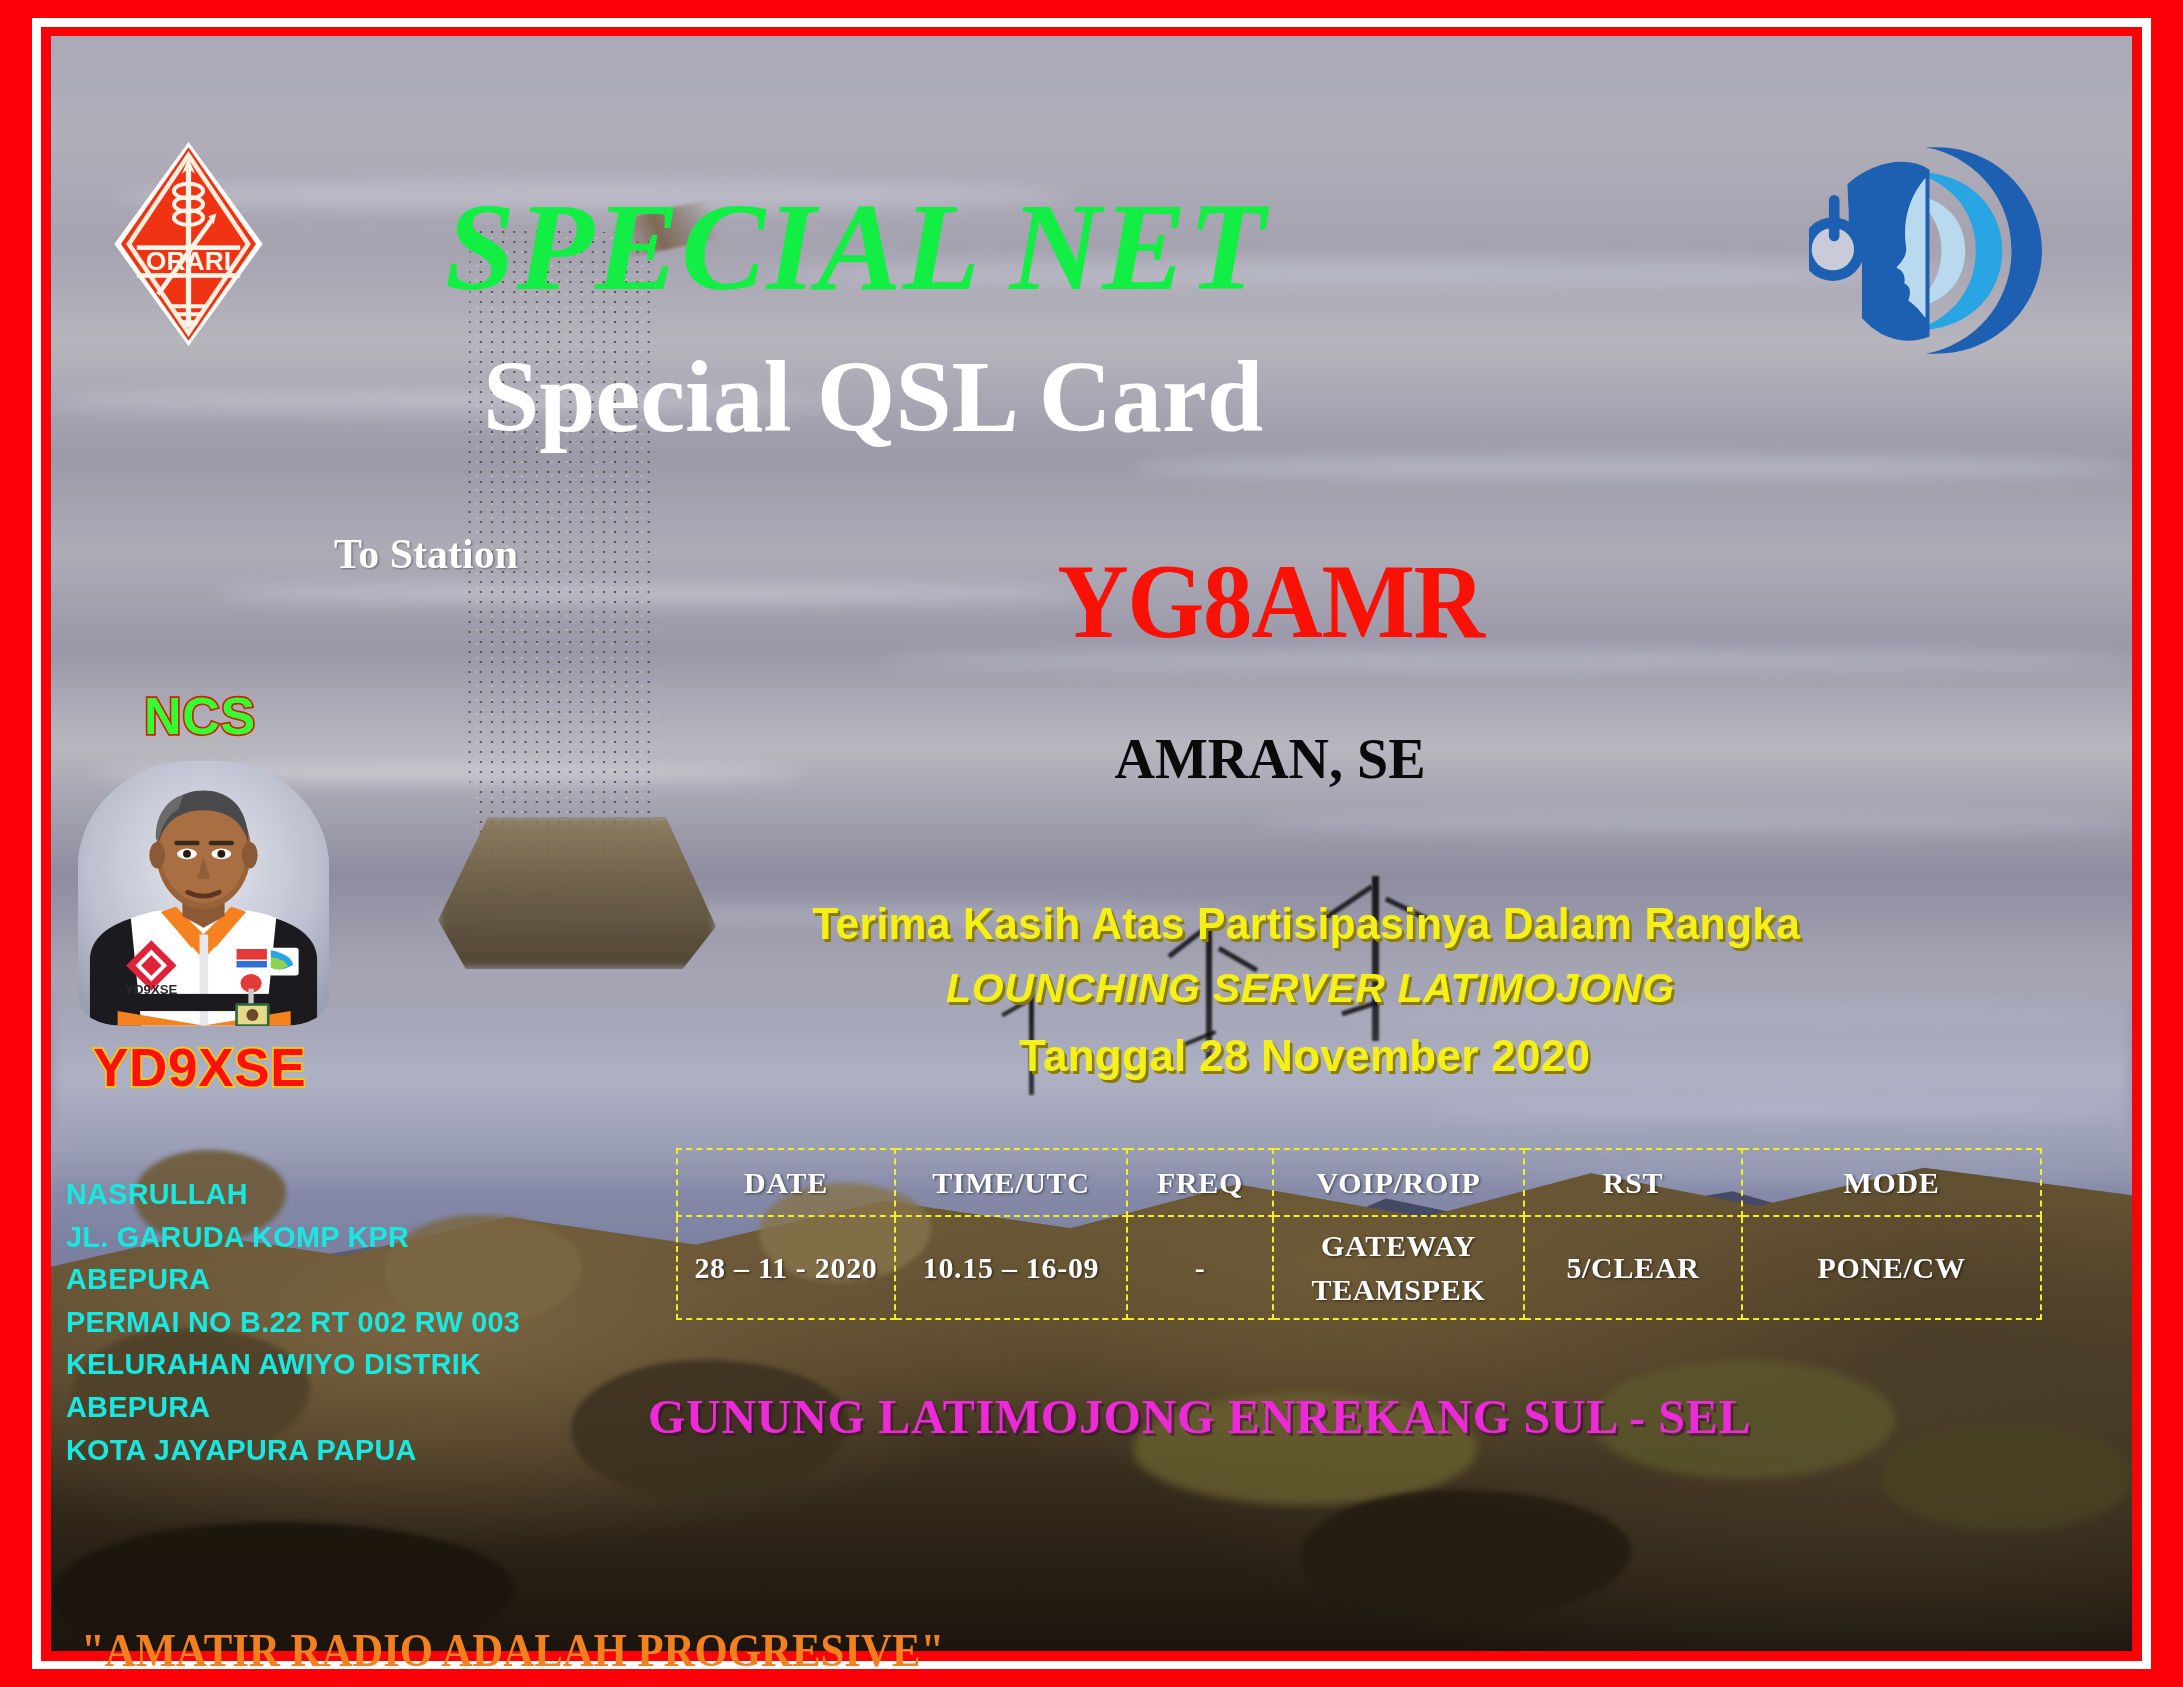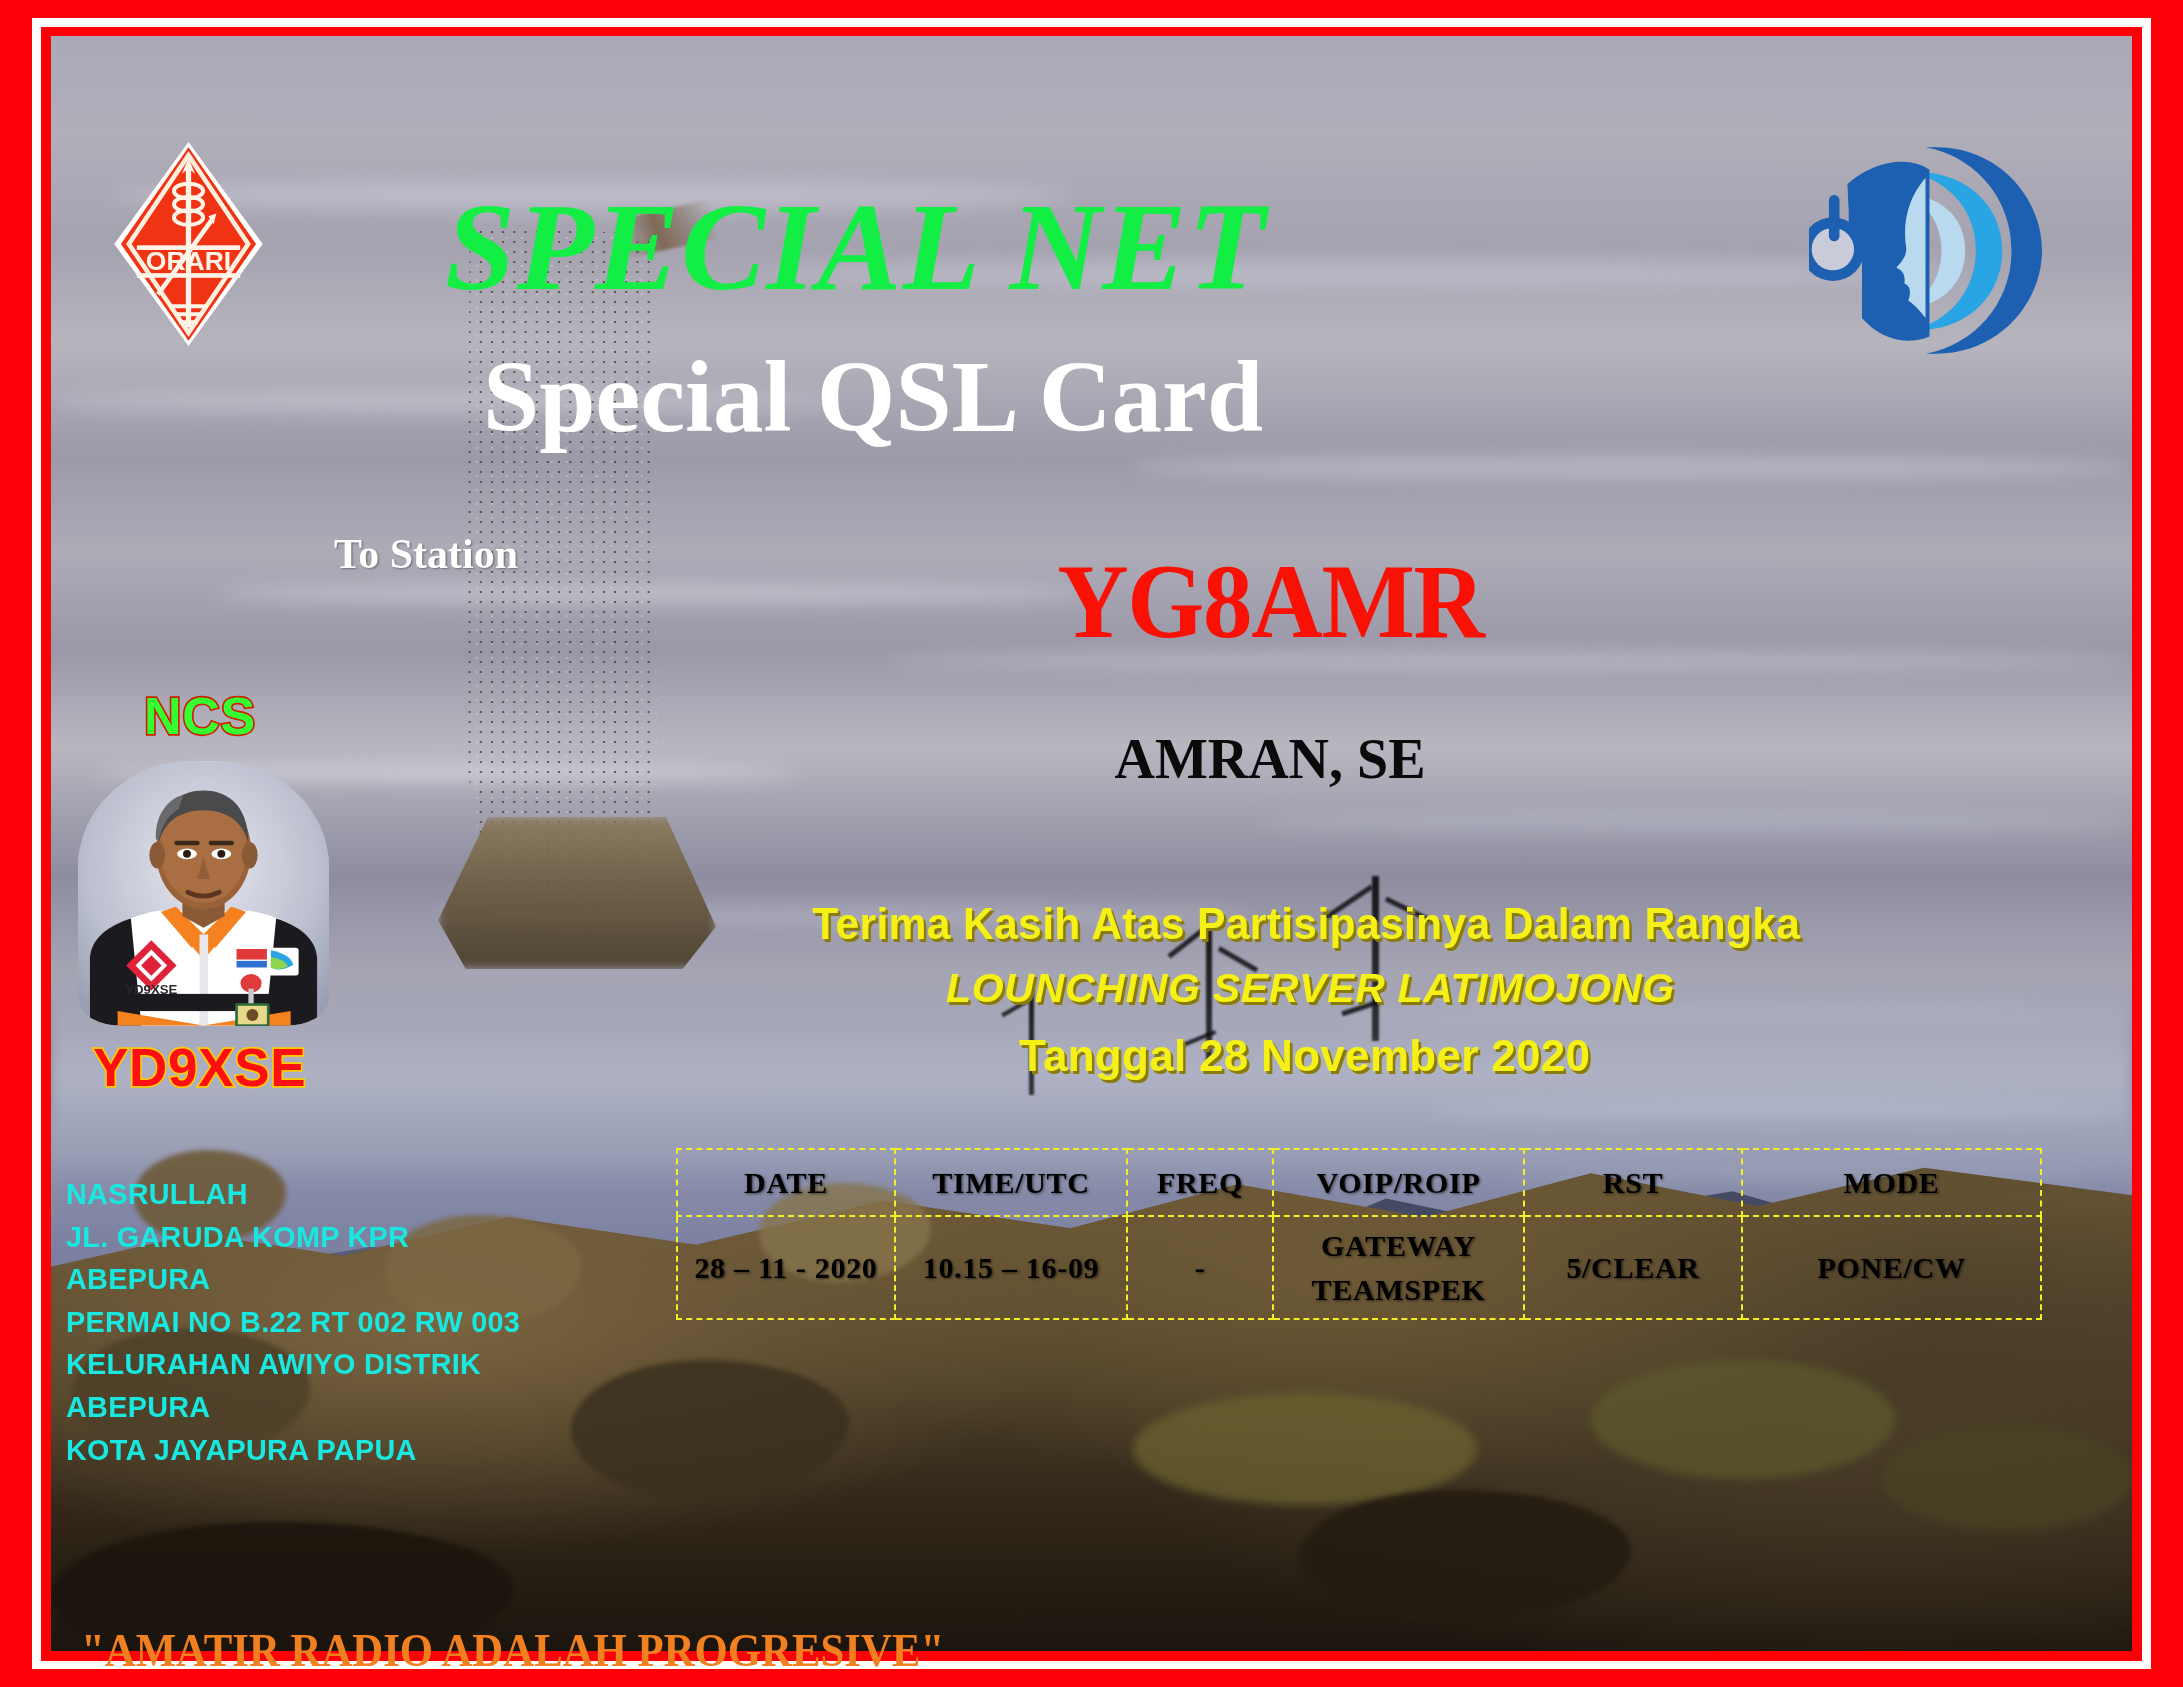--- a/index.html
+++ b/index.html
@@ -211,21 +211,21 @@
   #addr div{ transform:scaleX(.96); transform-origin:left; }
 
   
   #logtable{
     position:absolute; left:676px; top:1109px; width:1364px; height:171px;
     border-collapse:collapse;
     table-layout:fixed;
   }
   #logtable td, #logtable th{
     border:2.6px dashed #f2ef25;
-    color:#000000;
+    color:#ffffff;
     font-family:"Liberation Serif", serif;
     font-weight:bold;
     text-align:center;
     vertical-align:middle;
     text-shadow: 1.3px 1.3px 2.6px rgba(0,0,0,.55);
     padding:0;
   }
   #logtable th{ height:67px; font-size:30px; letter-spacing:0.7px; }
   #logtable td{ height:103px; font-size:30px; letter-spacing:0.7px; }
   #logtable td.two-line{ line-height:1.45; }
@@ -485,18 +485,19 @@
           <td class="two-line">
             <div>GATEWAY</div>
             <div>TEAMSPEK</div>
           </td>
           <td>5/CLEAR</td>
           <td>PONE/CW</td>
         </tr>
       </tbody>
     </table>
 
+    <div id="t-loc">GUNUNG LATIMOJONG ENREKANG SUL - SEL</div>
 
     <div id="t-slogan">"AMATIR  RADIO ADALAH PROGRESIVE"</div>
 
   </div>
 </div>
 
 
 </body></html>

